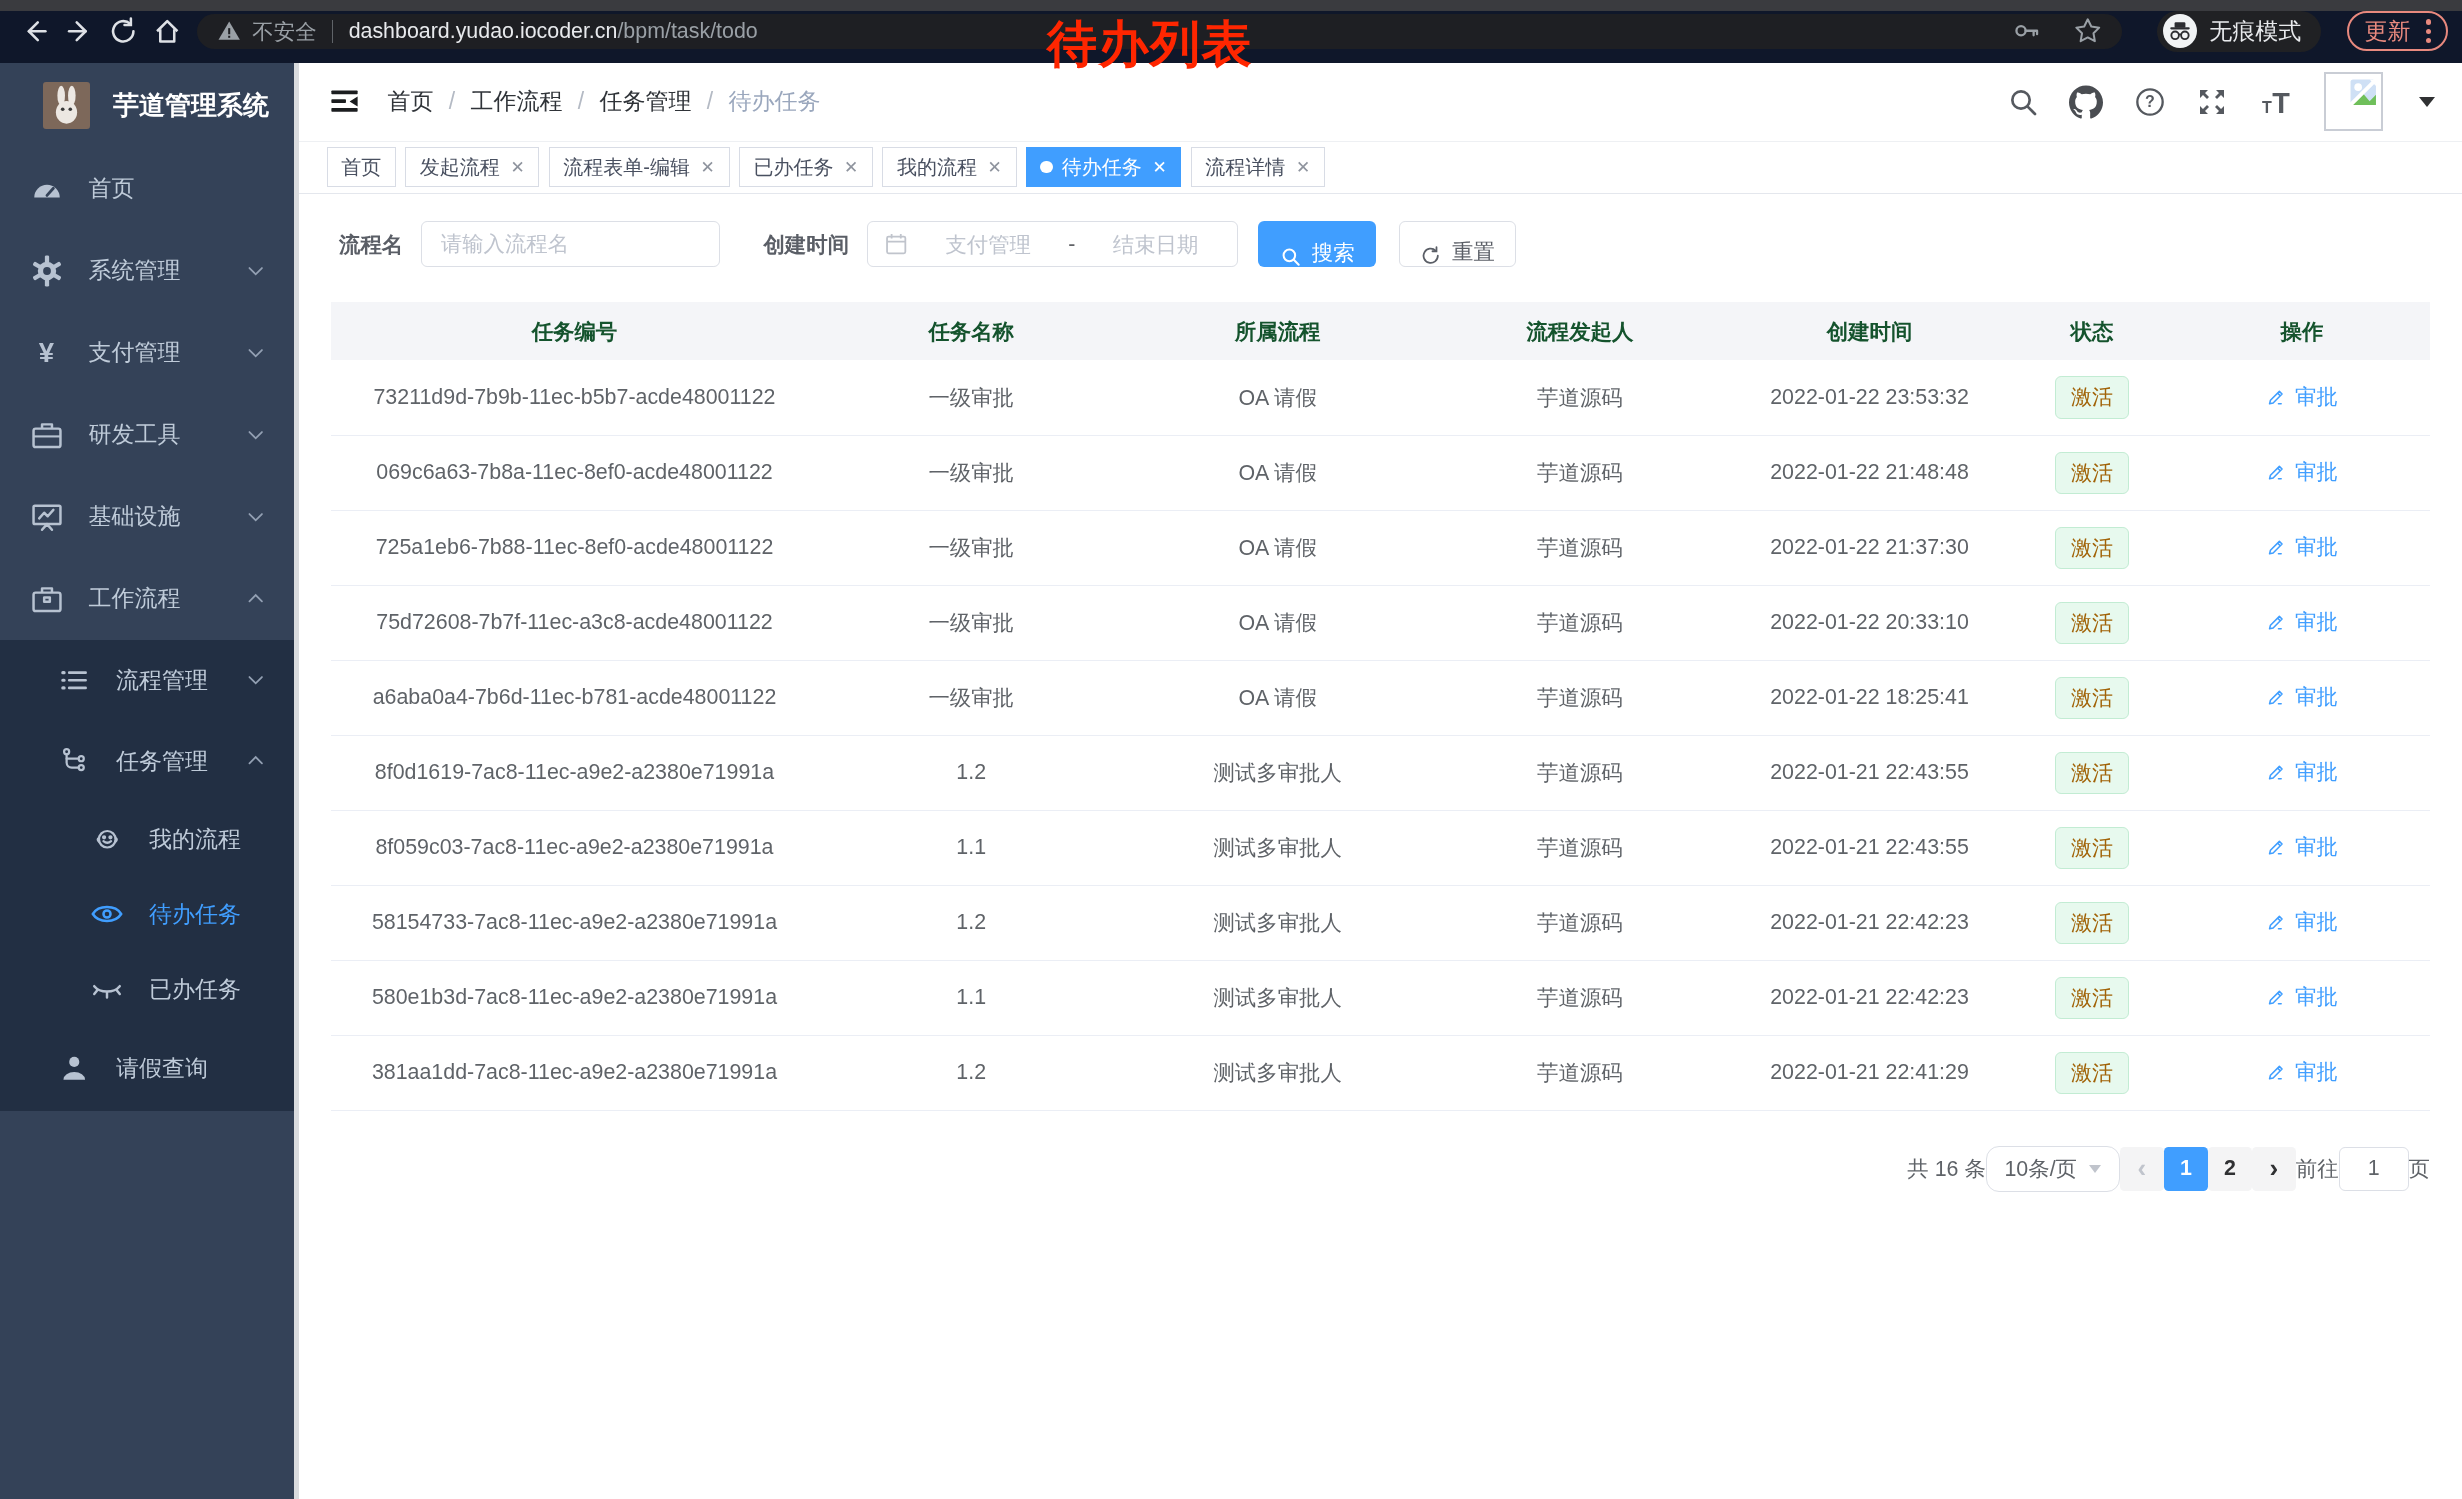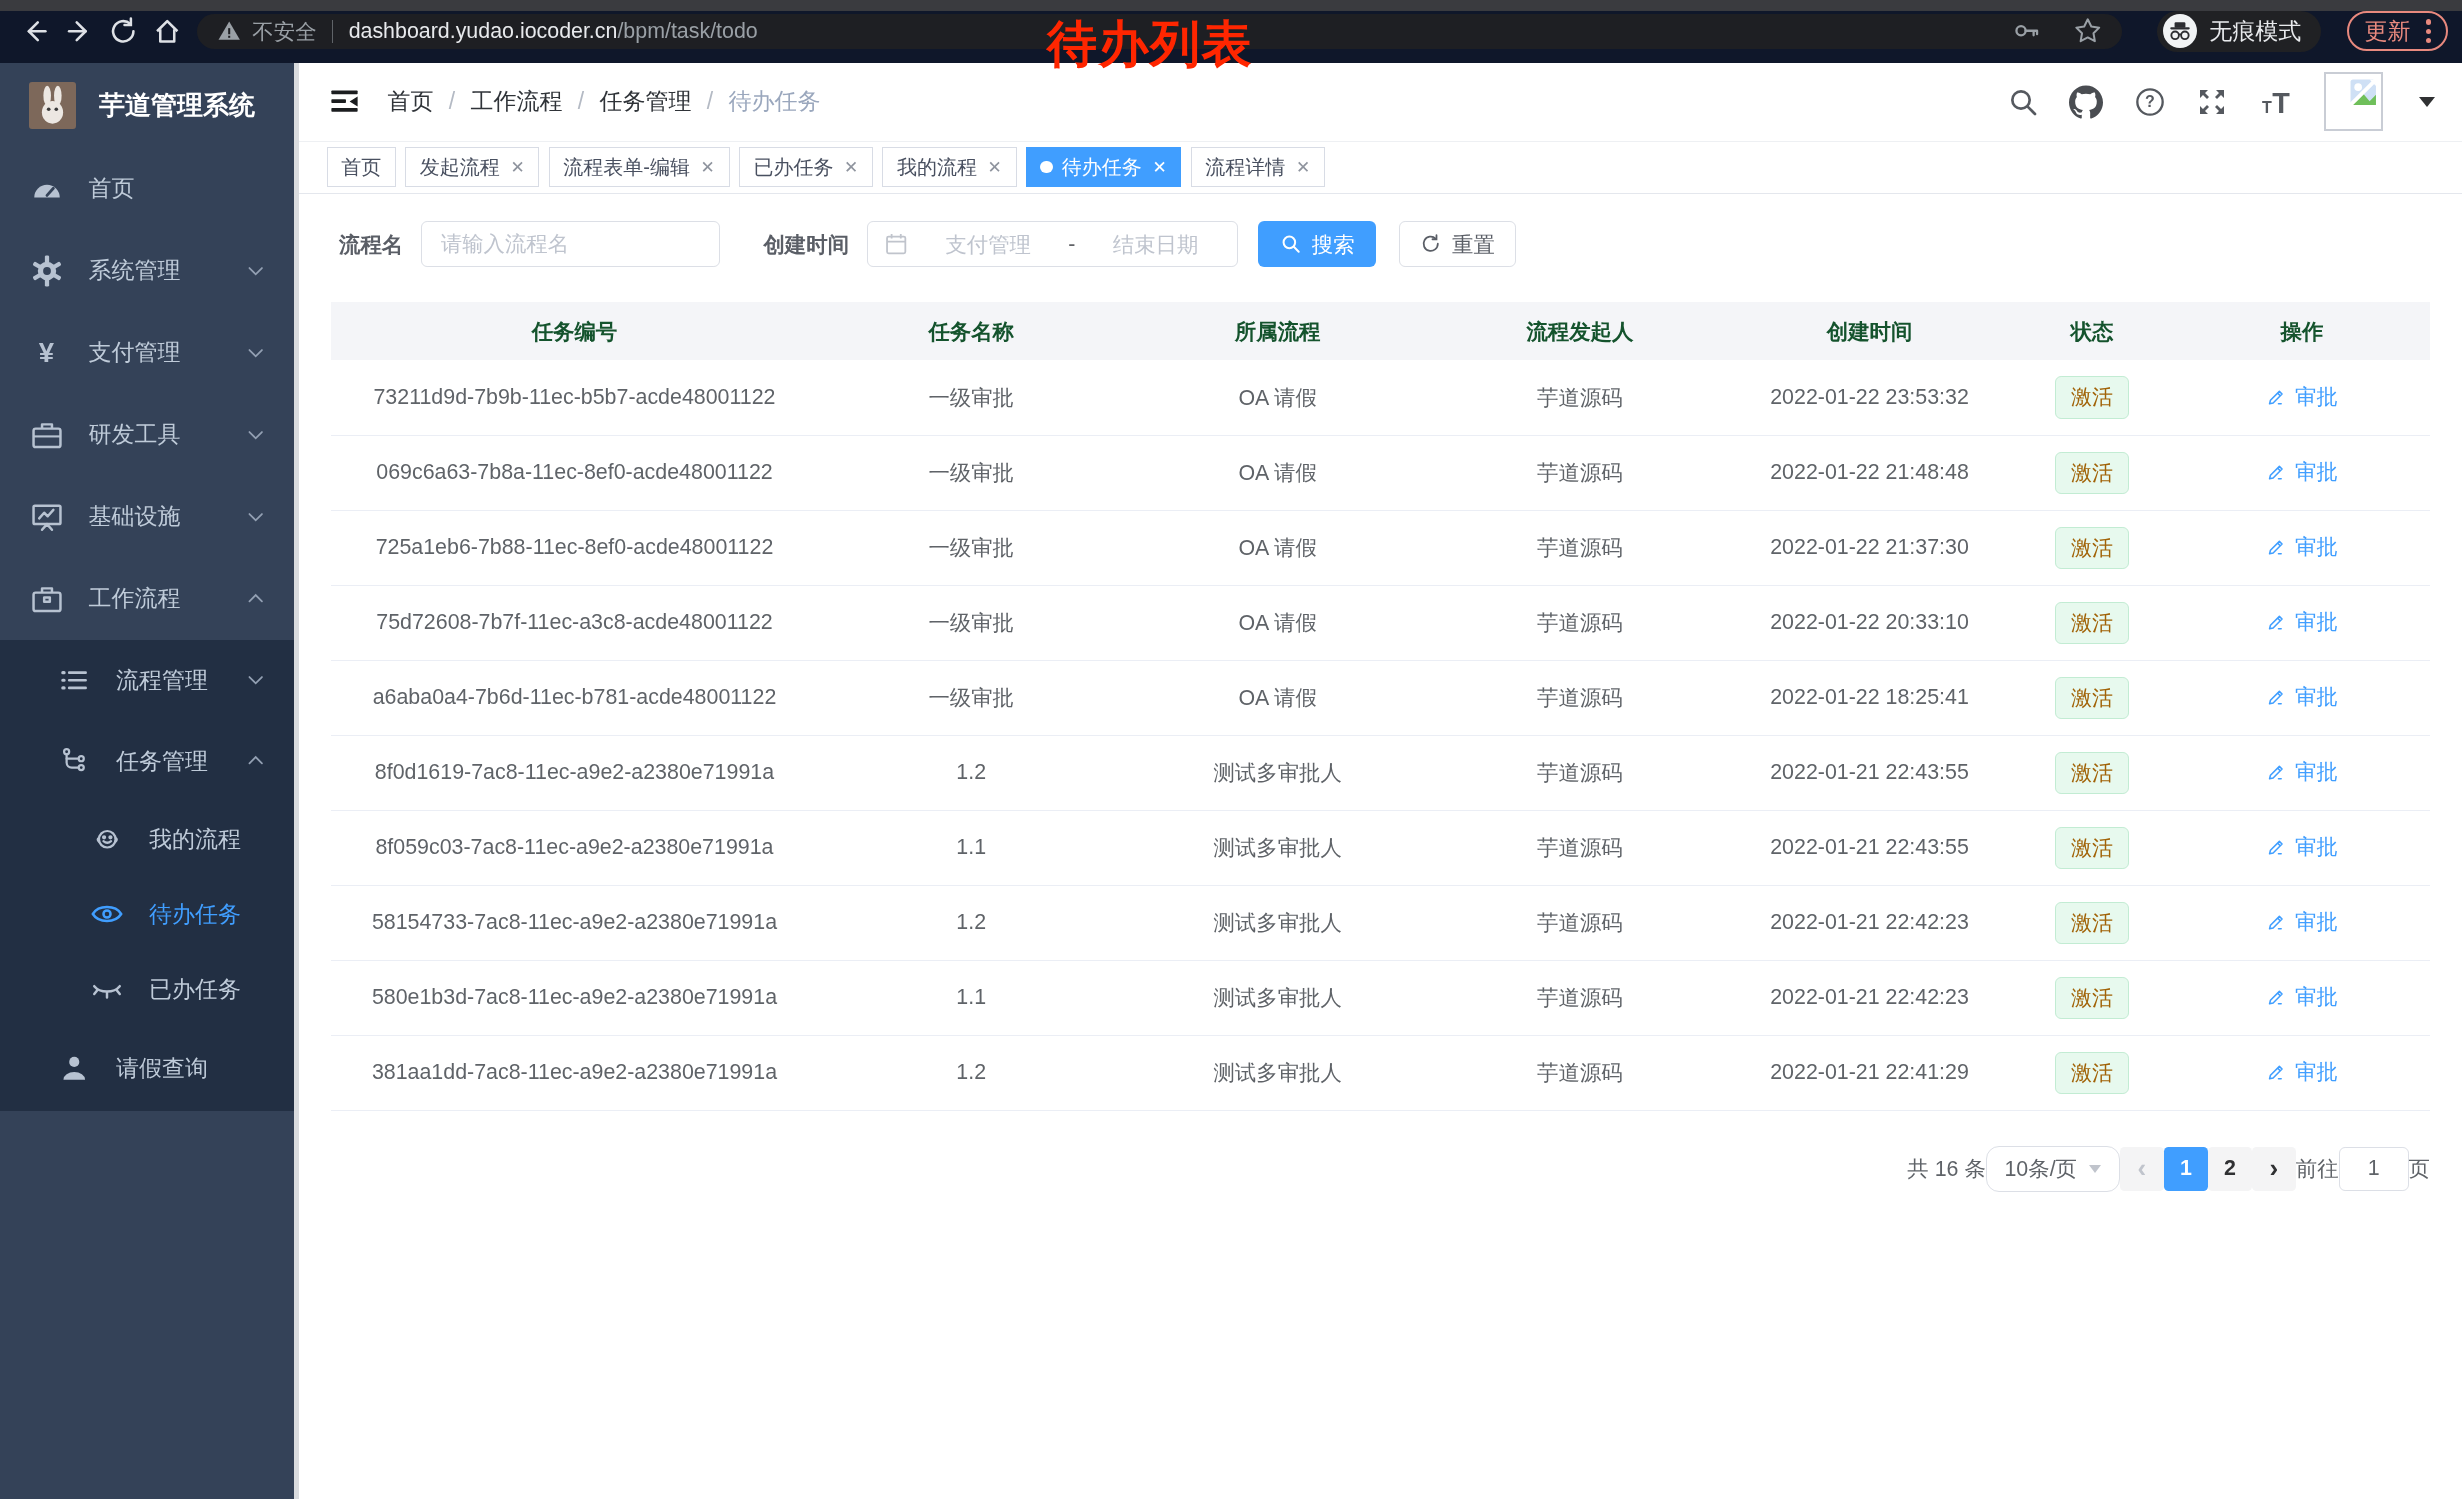--- a/index.html
+++ b/index.html
@@ -29,21 +29,21 @@
   .vdots { display:flex; flex-direction:column; gap:3.8px; }
   .vdots i { width:5.3px; height:5.3px; border-radius:50%; background:#e8897e; }
 
   
   .annotation { position:absolute; left:1047px; top:10.7px; z-index:60; font-size:50px; font-weight:bold;
     color:#ff2600; letter-spacing:1.5px; pointer-events:none; }
 
   
   .app { display:flex; height:1448px; }
   .sidebar { width:299px; background:#344258; color:#bfcbd9; border-right:5.3px solid #d9dbde; flex:0 0 auto; }
-  .logo-row { height:85px; display:flex; align-items:center; padding-left:29px; gap:23px; }
+  .logo-row { height:85px; display:flex; align-items:center; padding-left:43px; gap:23px; }
   .logo-title { color:#fff; font-size:26px; font-weight:bold; }
   .menu-item { height:82px; display:flex; align-items:center; padding:0 27.5px; font-size:23px; cursor:pointer; }
   .mi-icon { width:38px; margin-right:23px; display:flex; justify-content:center; color:#b7c2d1; flex:0 0 auto; }
   .mi-arrow { margin-left:auto; color:#93a0b3; }
   .submenu { background:#222f43; }
   .lvl2 { padding-left:55px; height:81px; }
   .lvl3 { padding-left:88px; height:75px; }
   .menu-item.active { color:#409eff; }
   .menu-item.active .mi-icon { color:#409eff; }
   .yen { font-size:27.5px; font-weight:bold; color:#b7c2d1; }
@@ -74,21 +74,21 @@
   .content { padding:27.5px 32px 0; flex:1; }
   .filters { display:flex; align-items:center; font-size:21.4px; color:#5a5e66; }
   .f-label { font-weight:bold; margin-right:18.3px; white-space:nowrap;margin-left:8px; }
   .text-input { width:299px; height:46px; border:1.5px solid #dcdfe6; border-radius:6.1px; font-size:21.4px;
     color:#606266; padding:0 18.3px; outline:none; font-family:inherit; }
   .text-input::placeholder { color:#bfc4ce; }
   .f-gap { width:35px; }
   .date-range { width:371px; height:46px; border:1.5px solid #dcdfe6; border-radius:6.1px; display:flex;
     align-items:center; padding:0 15.3px; gap:13.7px; color:#bfc4ce; }
   .date-ph { flex:1; text-align:center; color:#bfc4ce; }
-  .btn { height:46px; border-radius:6.1px; display:flex; align-items:center; gap:10.7px; font-size:21.4px; cursor:pointer; border:none; font-family:inherit; }
+  .btn { height:46px; border-radius:6.1px; display:flex; align-items:flex-end; gap:10.7px; font-size:21.4px; cursor:pointer; border:none; font-family:inherit; }
   .btn-primary { background:#409eff; color:#fff; padding:0 21.4px; margin-left:20px; }
   .btn-plain { background:#fff; color:#5a5e66; border:1.5px solid #dcdfe6; padding:0 20px; margin-left:23px; }
 
   
   table { width:100%; border-collapse:collapse; table-layout:fixed; margin-top:35px; }
   thead th { height:58px; background:#f4f5f8; font-size:21.4px; color:#14532d; font-weight:bold; text-align:center; }
   tbody td { height:75px; border-bottom:1.5px solid #ebeef5; font-size:21.4px; color:#5f6368; text-align:center; }
   .badge { display:inline-block; padding:6.1px 15.3px; background:#e7f9ee; border:1.5px solid #c2ecd3; color:#a16207;
     border-radius:6.1px; font-size:21px; }
   .action-link { color:#409eff; display:inline-flex; align-items:center; gap:7.6px; cursor:pointer; text-decoration:none; }

